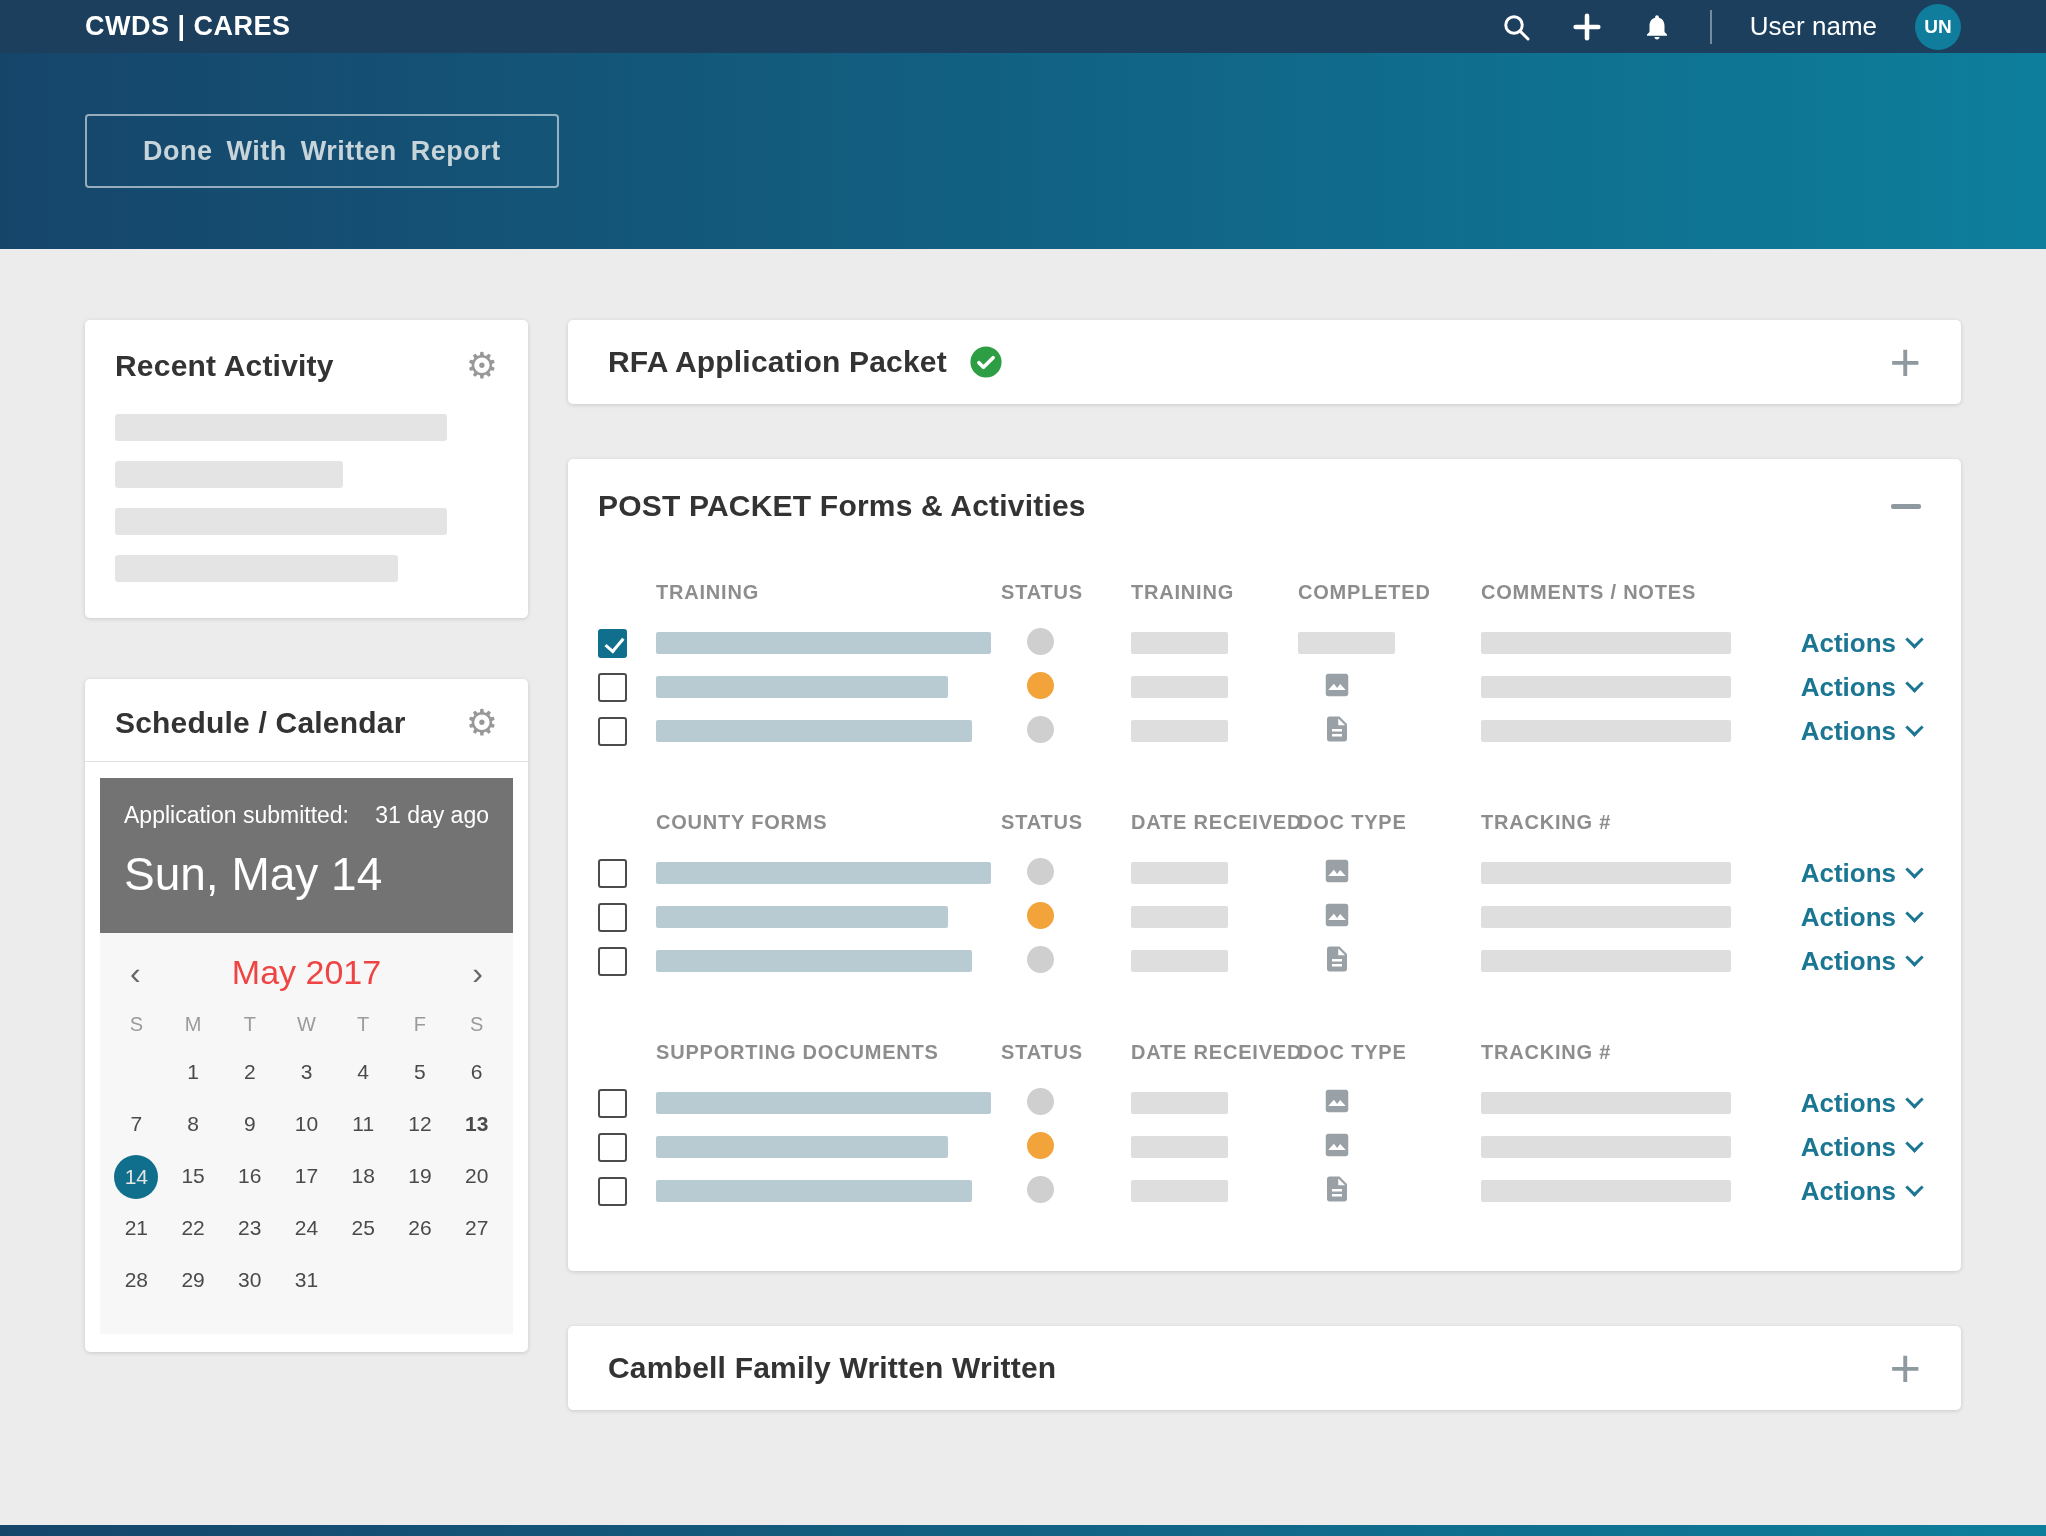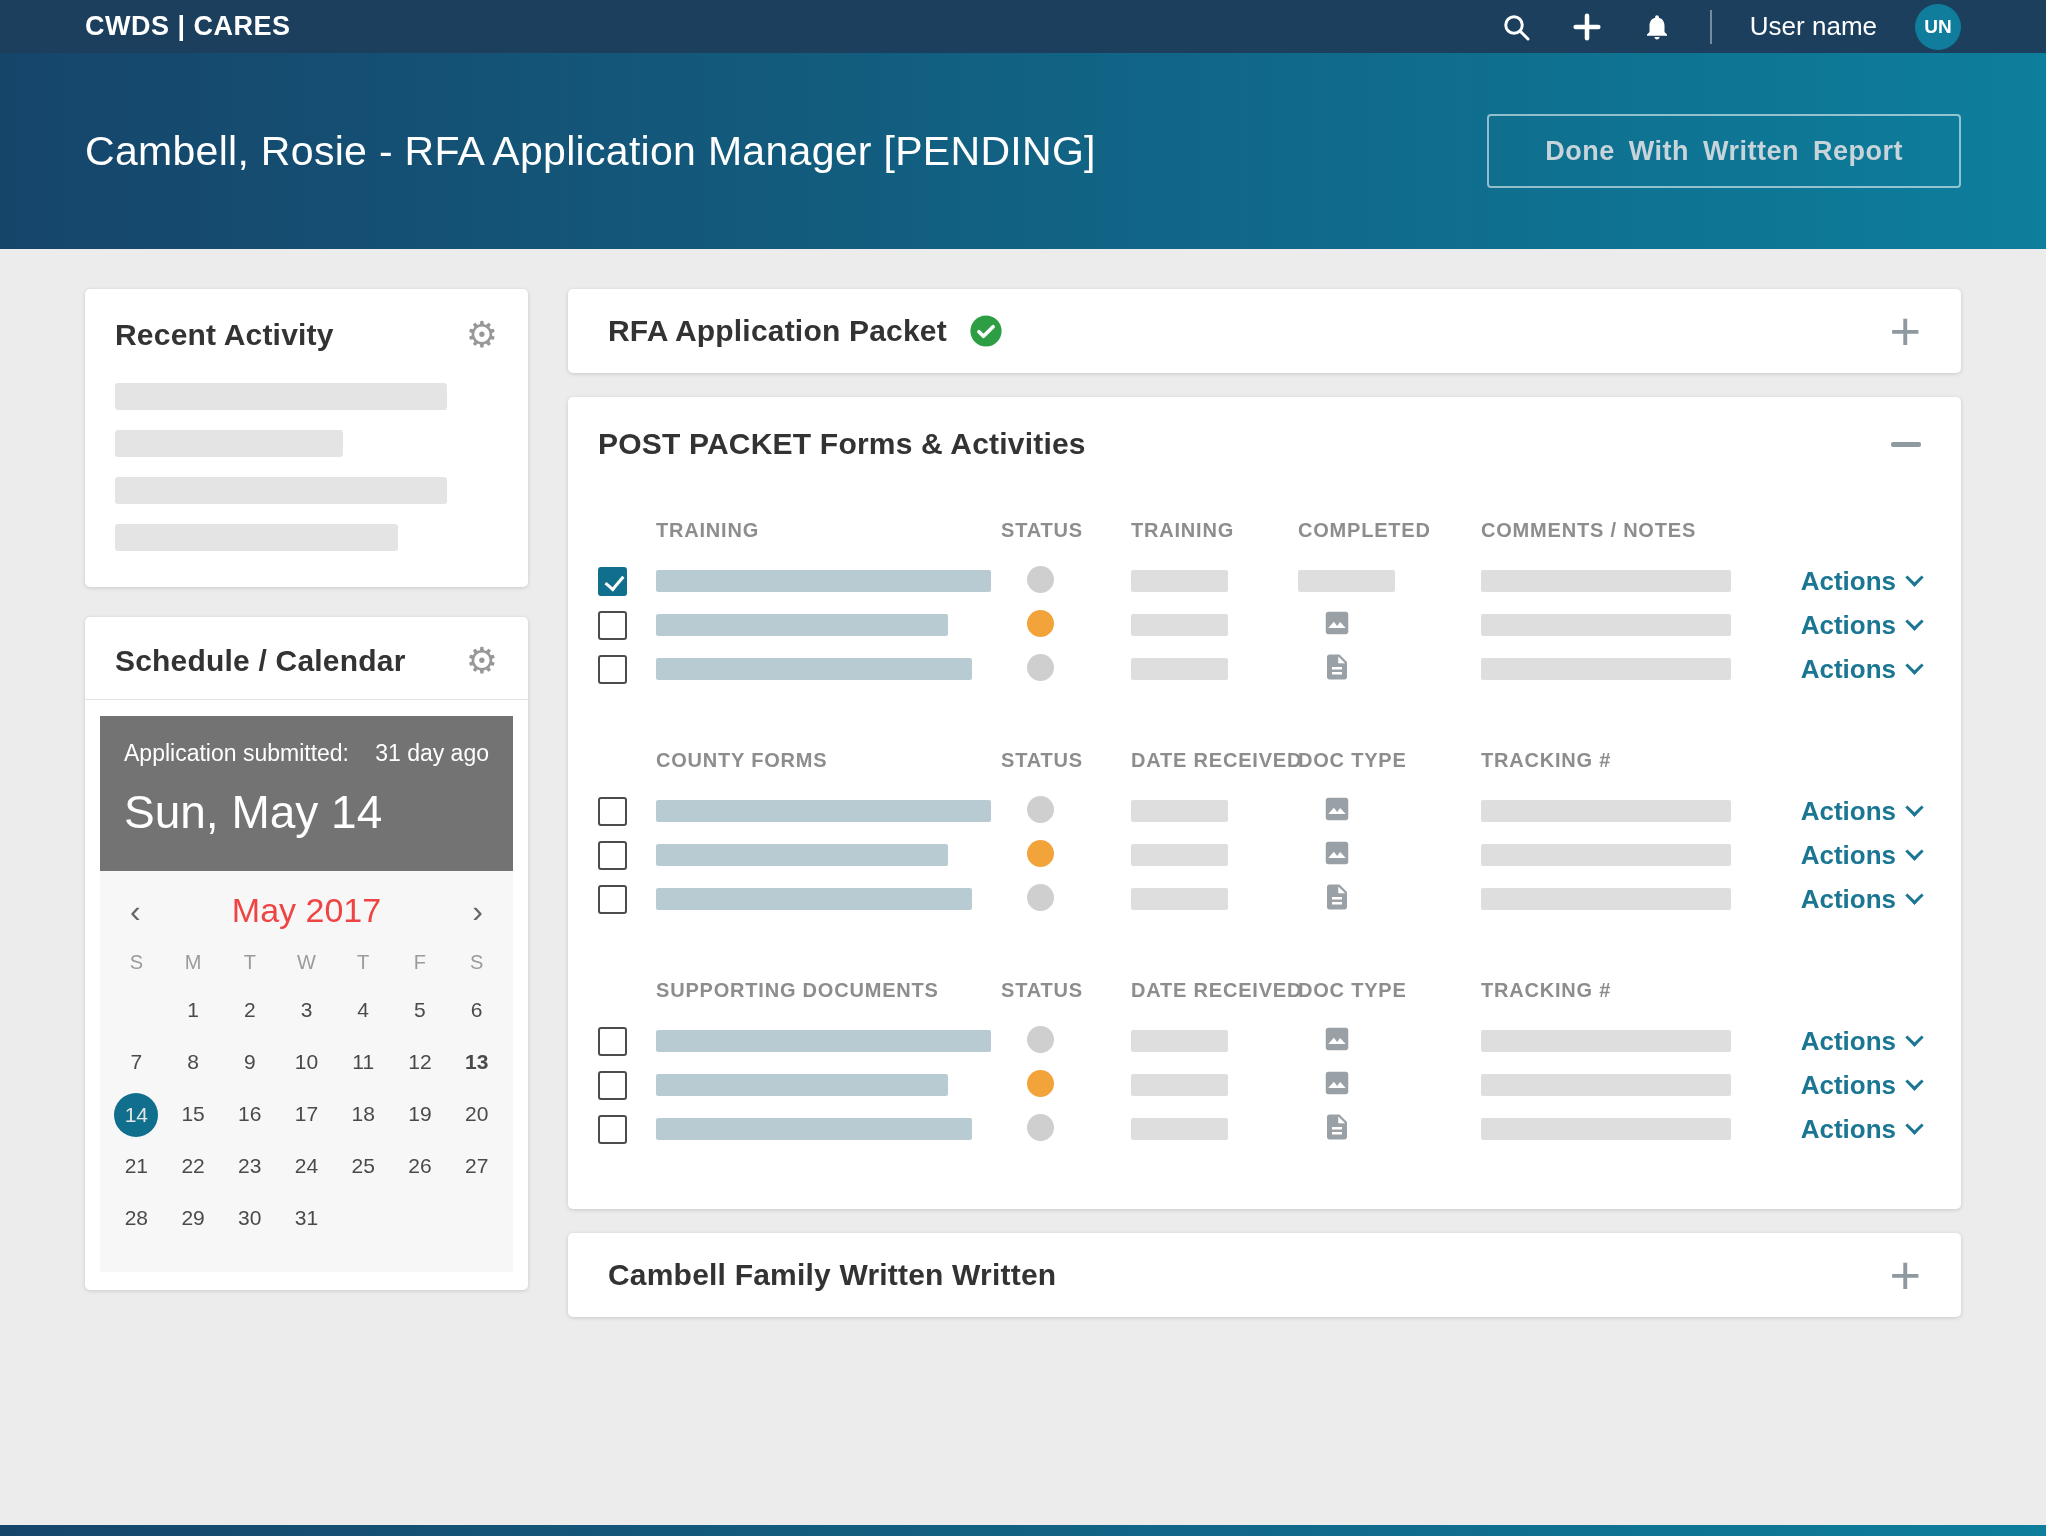--- a/index.html
+++ b/index.html
@@ -41,21 +41,21 @@
     background: transparent; border: 2px solid rgba(255,255,255,.55);
     color: #c7d4da; font-family: inherit;
     font-size: 27px; font-weight: 700; letter-spacing: .5px; word-spacing: 6px;
     height: 74px; padding: 0 56px; border-radius: 4px; cursor: pointer;
   }
 
   
   .main { display: flex; gap: 40px; padding: 40px 85px 70px; align-items: flex-start; }
   .left-col { width: 443px; flex: none; display: flex; flex-direction: column; gap: 30px; }
   .right-col { flex: 1; display: flex; flex-direction: column; gap: 24px; min-width: 0; }
-  .card { background: #fff; border-radius: 5px; box-shadow: 0 1px 4px rgba(0,0,0,.15); }
+  .card { background: #fff; border-radius: 5px; box-shadow: 0 1px 4px rgba(0,0,0,.15); margin-top: 31px; }
   h2 { font-size: 30px; font-weight: 700; color: #333; letter-spacing: .2px; }
 
   
   .recent-card { padding: 28px 30px 36px; }
   .card-head { display: flex; align-items: center; justify-content: space-between; }
   .gear { font-size: 36px; color: #989898; line-height: 1; cursor: pointer; }
   .ph { height: 27px; background: #e4e4e4; border-radius: 3px; margin-top: 20px; }
   .ph.w1 { width: 332px; margin-top: 30px; }
   .ph.w2 { width: 228px; }
   .ph.w3 { width: 332px; }
@@ -158,21 +158,20 @@
           <path fill="#fff" d="M12 22c1.1 0 2-.9 2-2h-4c0 1.1.9 2 2 2zm6-6v-5c0-3.07-1.63-5.64-4.5-6.32V4c0-.83-.67-1.5-1.5-1.5S10.5 3.17 10.5 4v.68C7.64 5.36 6 7.92 6 11v5l-2 2v1h16v-1l-2-2z"></path>
         </svg>
       </span>
       <span class="nav-divider"></span>
       <span class="nav-user">User name</span>
       <span class="avatar">UN</span>
     </div>
   </div>
 
   <div class="page-header">
-    <h1>Cambell, Rosie - RFA Application Manager [PENDING]</h1>
     <button class="ghost-btn">Done With Written Report</button>
   </div>
 
   <div class="main">
 
     <div class="left-col">
 
       <div class="card recent-card">
         <div class="card-head">
           <h2>Recent Activity</h2>

